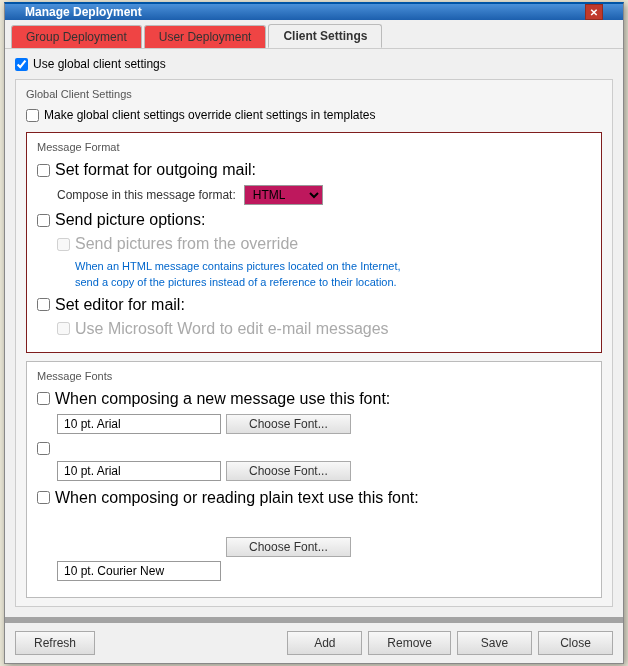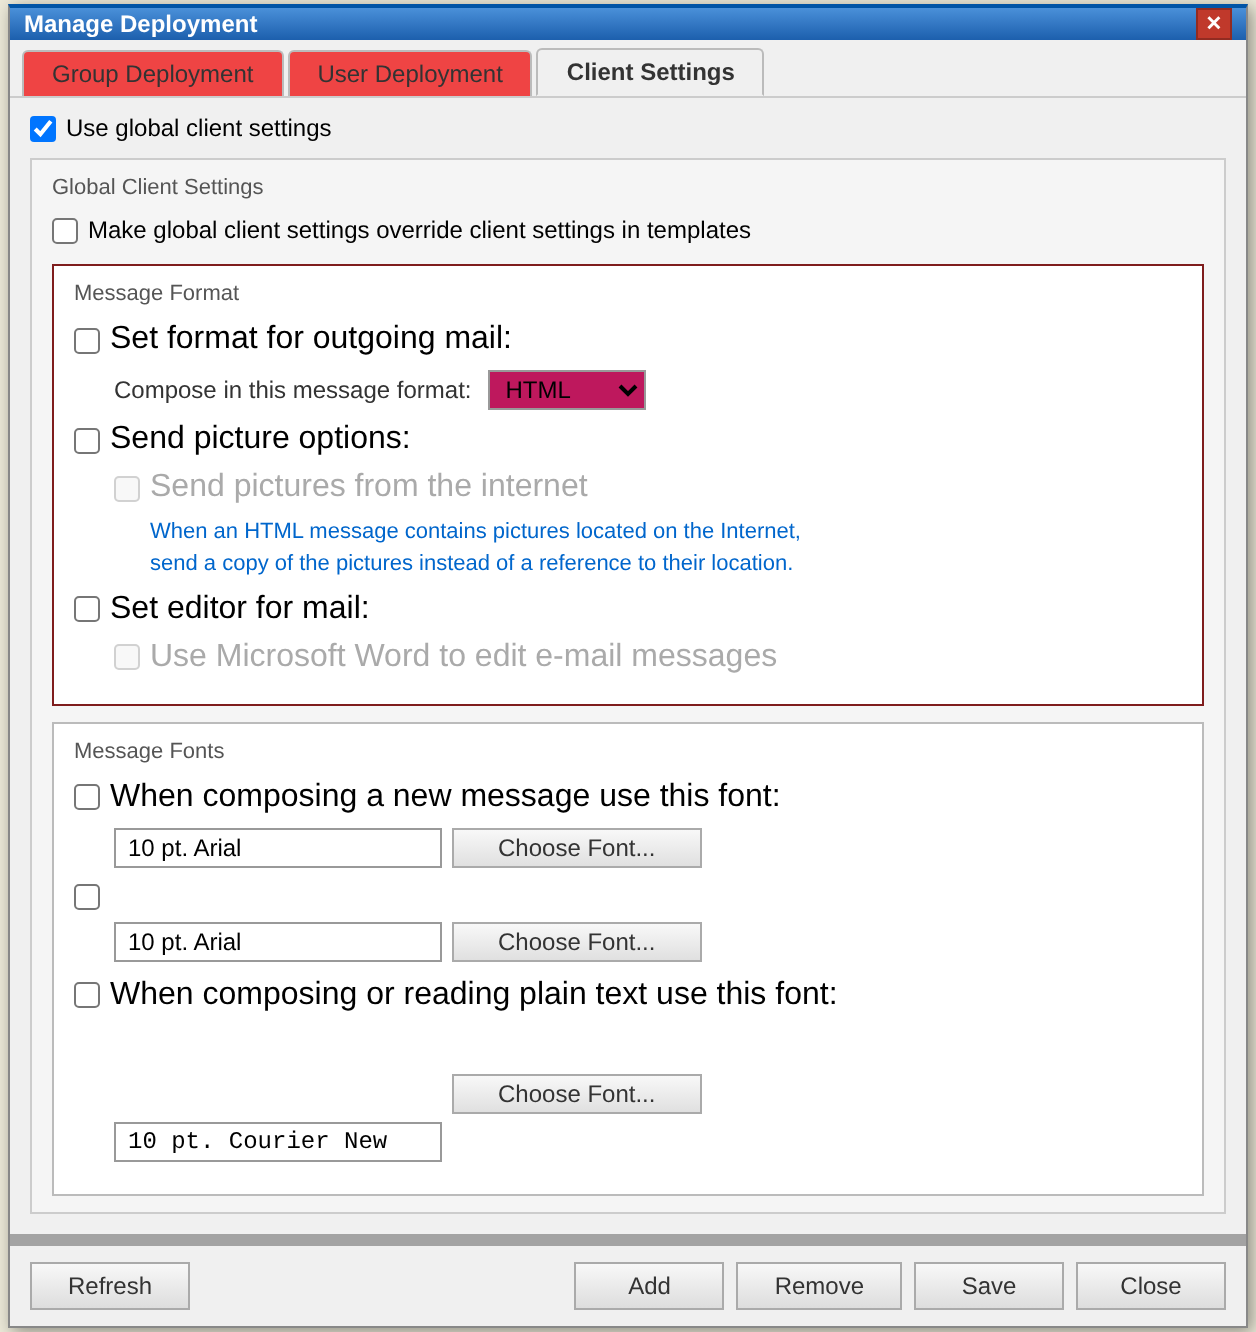--- a/index.html
+++ b/index.html
@@ -17,21 +17,21 @@
     .window {
       width: 620px;
       background: #f0f0f0;
       border: 1px solid #888;
       border-top: 2px solid #0054a6;
       box-shadow: 2px 2px 8px rgba(0,0,0,0.4);
     }
     .titlebar {
       background: linear-gradient(to bottom, #4a90d9 0%, #1c5fad 100%);
       color: white;
-      padding: 4px 7px;
+      padding: 4px 20px;
       display: flex;
       justify-content: space-between;
       align-items: center;
       height: 16px;
     }
     .titlebar-title {
       font-size: 12px;
       font-weight: bold;
     }
     .close-btn {
@@ -163,21 +163,21 @@
       margin-bottom: 8px;
     }
     .font-input {
       border: 1px solid #999;
       padding: 2px 6px;
       font-size: 12px;
       width: 164px;
       background: white;
     }
     .font-input.monospace {
-      font-family: Liberation Mono, monospace;
+      font-family: Liberation Sans, sans-serif;
       margin-top: 48px;
     }
     .choose-font-btn {
       border: 1px solid #aaa;
       background: linear-gradient(to bottom, #f8f8f8, #e0e0e0);
       padding: 2px 22px;
       font-size: 12px;
       cursor: pointer;
       color: #333;
     }
@@ -261,21 +261,21 @@
           </select>
         </div>
 
         <div class="option-row">
           <input type="checkbox" id="send-picture" style="">
           <label for="send-picture">Send picture options:</label>
         </div>
 
         <div class="option-row indent disabled-option">
           <input type="checkbox" id="send-internet" disabled="" style="">
-          <label for="send-internet" class="disabled-option">Send pictures from the internet</label>
+          <label for="send-internet" class="disabled-option">Send pictures from the override</label>
         </div>
 
         <div class="info-text">When an HTML message contains pictures located on the Internet, send a copy of the pictures instead of a reference to their location.</div>
 
         <div class="option-row">
           <input type="checkbox" id="set-editor" style="">
           <label for="set-editor">Set editor for mail:</label>
         </div>
 
         <div class="option-row indent disabled-option">

